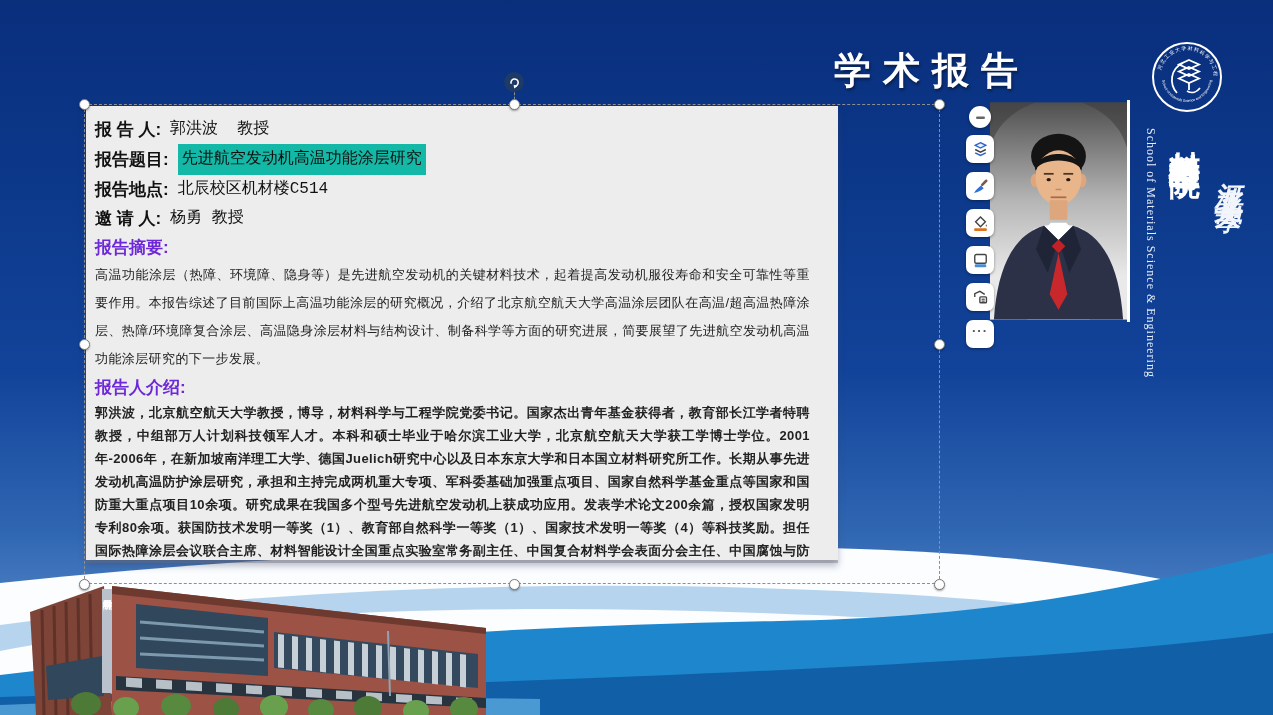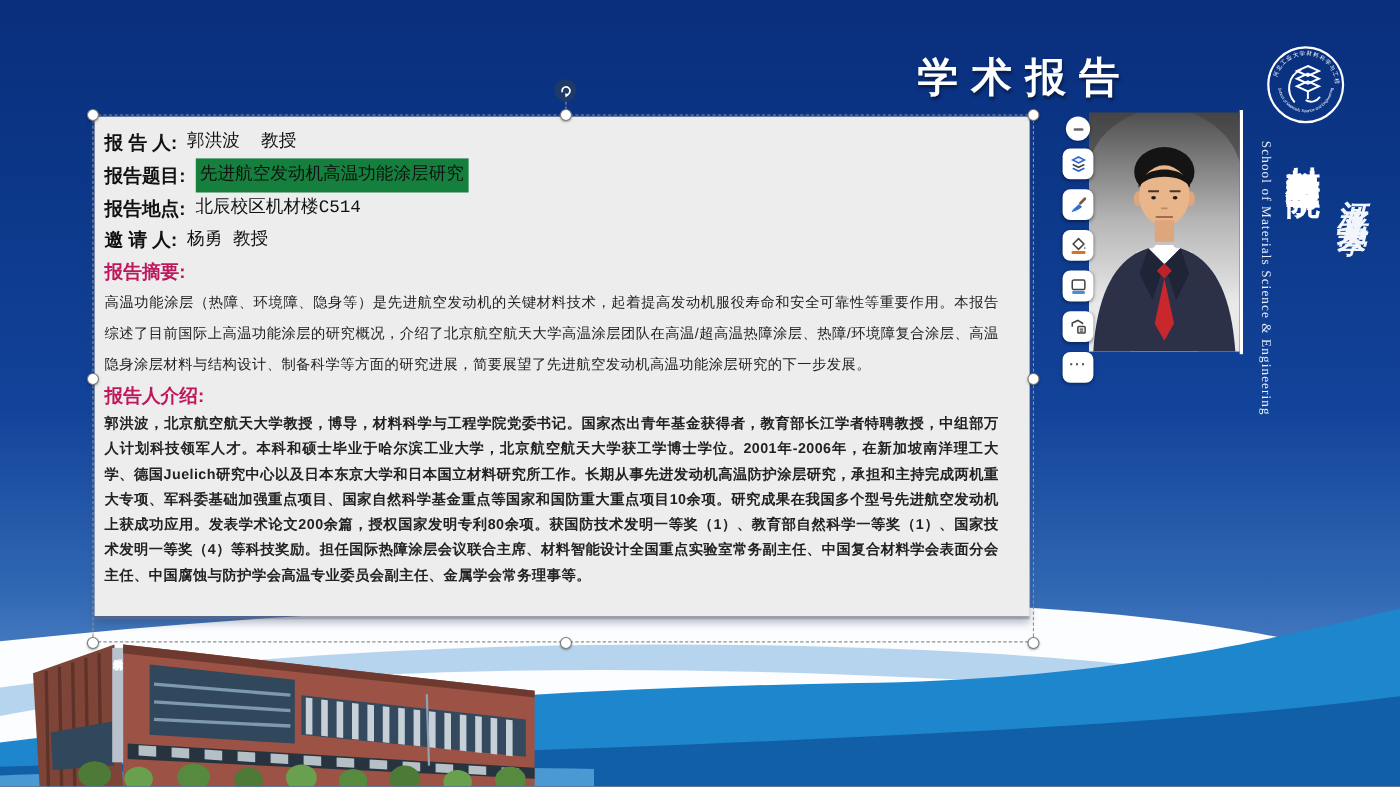--- a/index.html
+++ b/index.html
@@ -8,28 +8,28 @@
          box-shadow:inset 0 0 0 3px #bdc9db;}
   
   .bg-grad{position:absolute;inset:0;
     background:linear-gradient(180deg,#092e7c 0%,#0d3a8c 30%,#12439a 52%,#2f66b2 74%,#5d8fcd 92%);}
   .waves{position:absolute;left:0;bottom:0;width:1273px;height:240px;}
   
   .title{position:absolute;top:46px;left:0;width:1030px;text-align:right;color:#fff;
          font-size:37px;font-weight:bold;letter-spacing:12px;
          font-family:"Liberation Serif","DejaVu Serif",serif;text-shadow:1px 2px 3px rgba(0,0,0,.45);}
   
-  .panel{position:absolute;left:86px;top:106px;width:850px;height:454px;background:#ededed;
+  .panel{position:absolute;left:86px;top:106px;width:752px;height:454px;background:#ededed;
          box-shadow:0 3px 0 rgba(110,110,120,.4),0 6px 7px rgba(60,70,100,.35);
          padding:9px 28px 0 9px;overflow:hidden;color:#1b1b1b;}
   .info-row{display:flex;align-items:center;line-height:29px;white-space:pre;}
   .info-label{font-weight:bold;font-size:17px;color:#111;}
   .info-value{font-size:16px;margin-left:9px;color:#111;font-family:Liberation Mono, monospace;}
-  .hl{background:#15803d;padding:1px 4px;}
-  .sec-head{font-weight:bold;font-size:17px;line-height:26px;margin-top:2px;color:#be185d;}
+  .hl{background:#14b8a6;padding:1px 4px;}
+  .sec-head{font-weight:bold;font-size:17px;line-height:26px;margin-top:2px;color:#6d28d9;}
   .para{font-size:13px;text-align:justify;color:#222;margin:0;letter-spacing:.4px;}
   .para.abstract{line-height:28px;}
   .para.bio{line-height:23px;font-weight:bold;}
   
   .selbox{position:absolute;left:84px;top:104px;width:856px;height:480px;
           border:1px dashed #8f8f8f;pointer-events:none;z-index:7;}
   .handle{position:absolute;width:11px;height:11px;border-radius:50%;background:#fff;
           border:1px solid #7a7a7a;box-shadow:0 1px 2px rgba(0,0,0,.35);z-index:8;}
   .rot-line{position:absolute;left:514px;top:88px;width:0;height:16px;border-left:1px dashed #8f8f8f;z-index:7;}
   .rot-handle{position:absolute;left:504px;top:72px;width:20px;height:20px;border-radius:50%;

